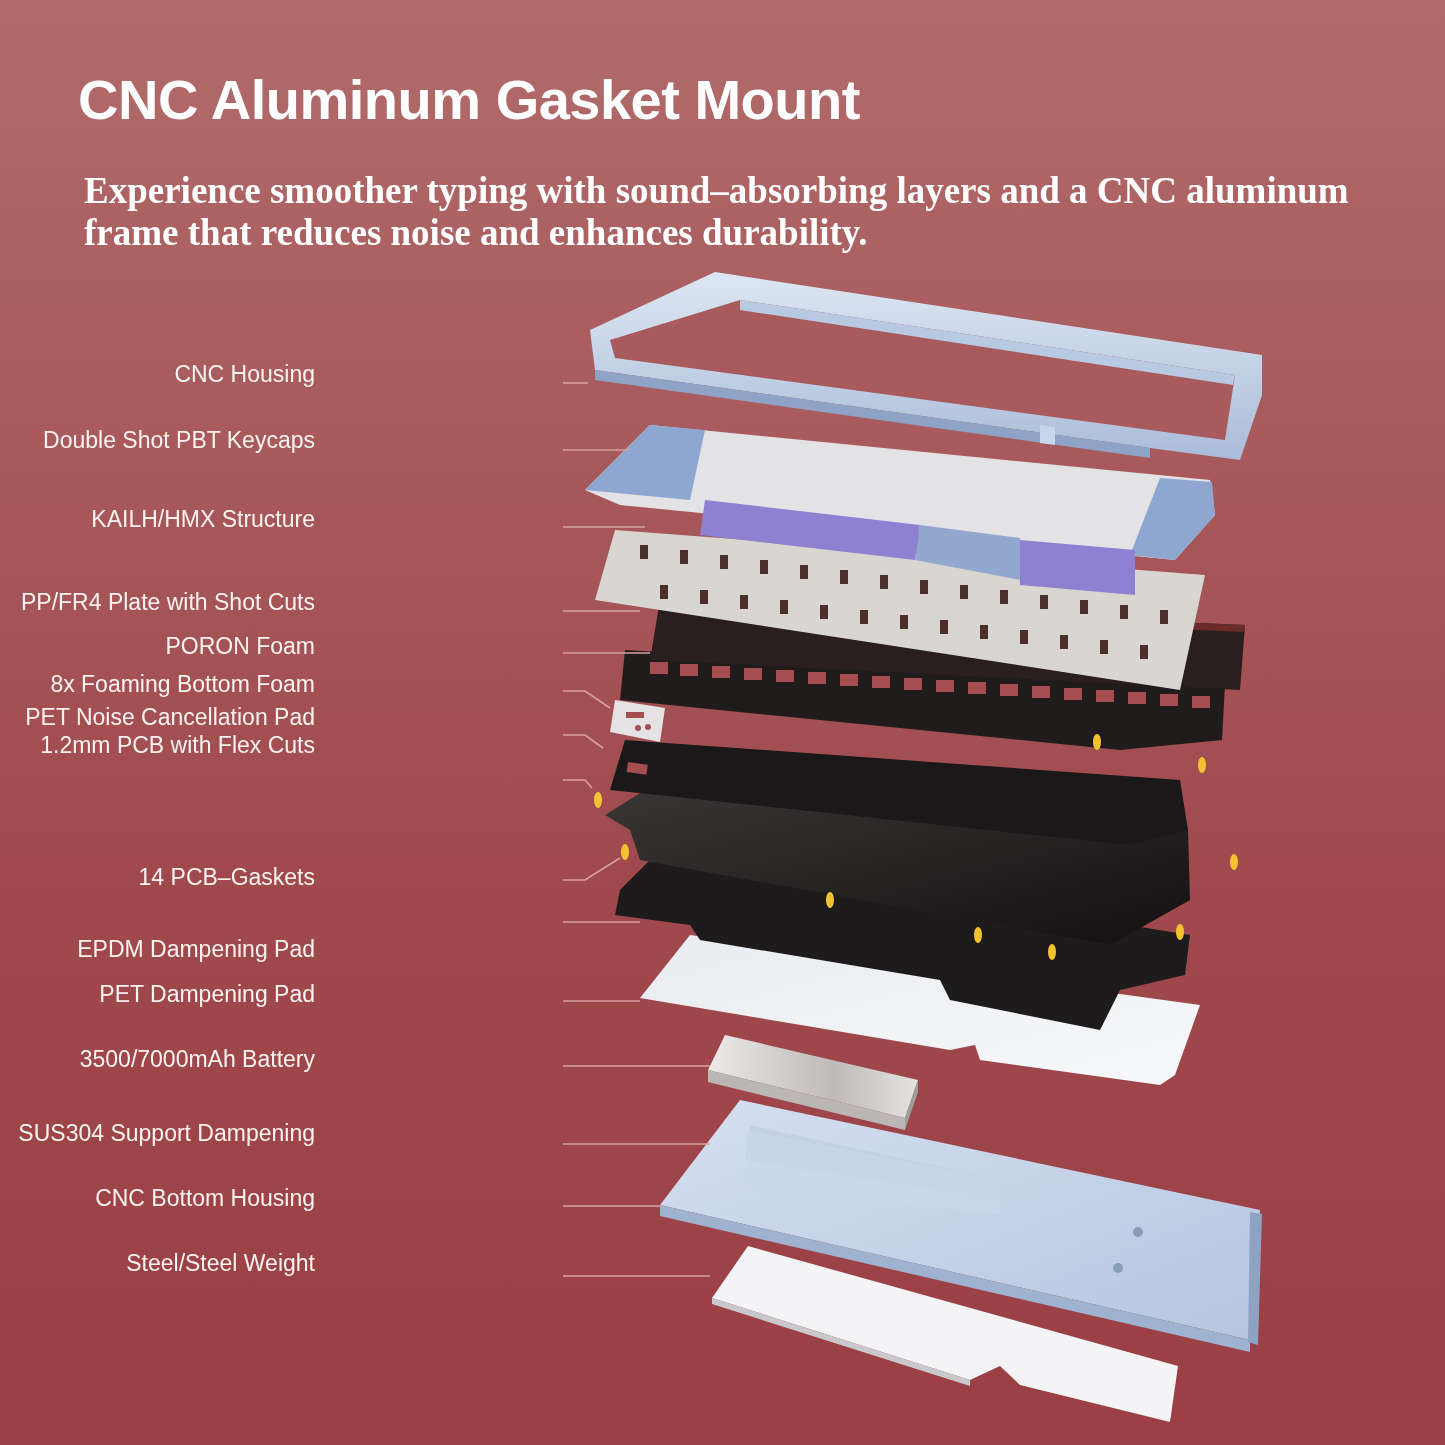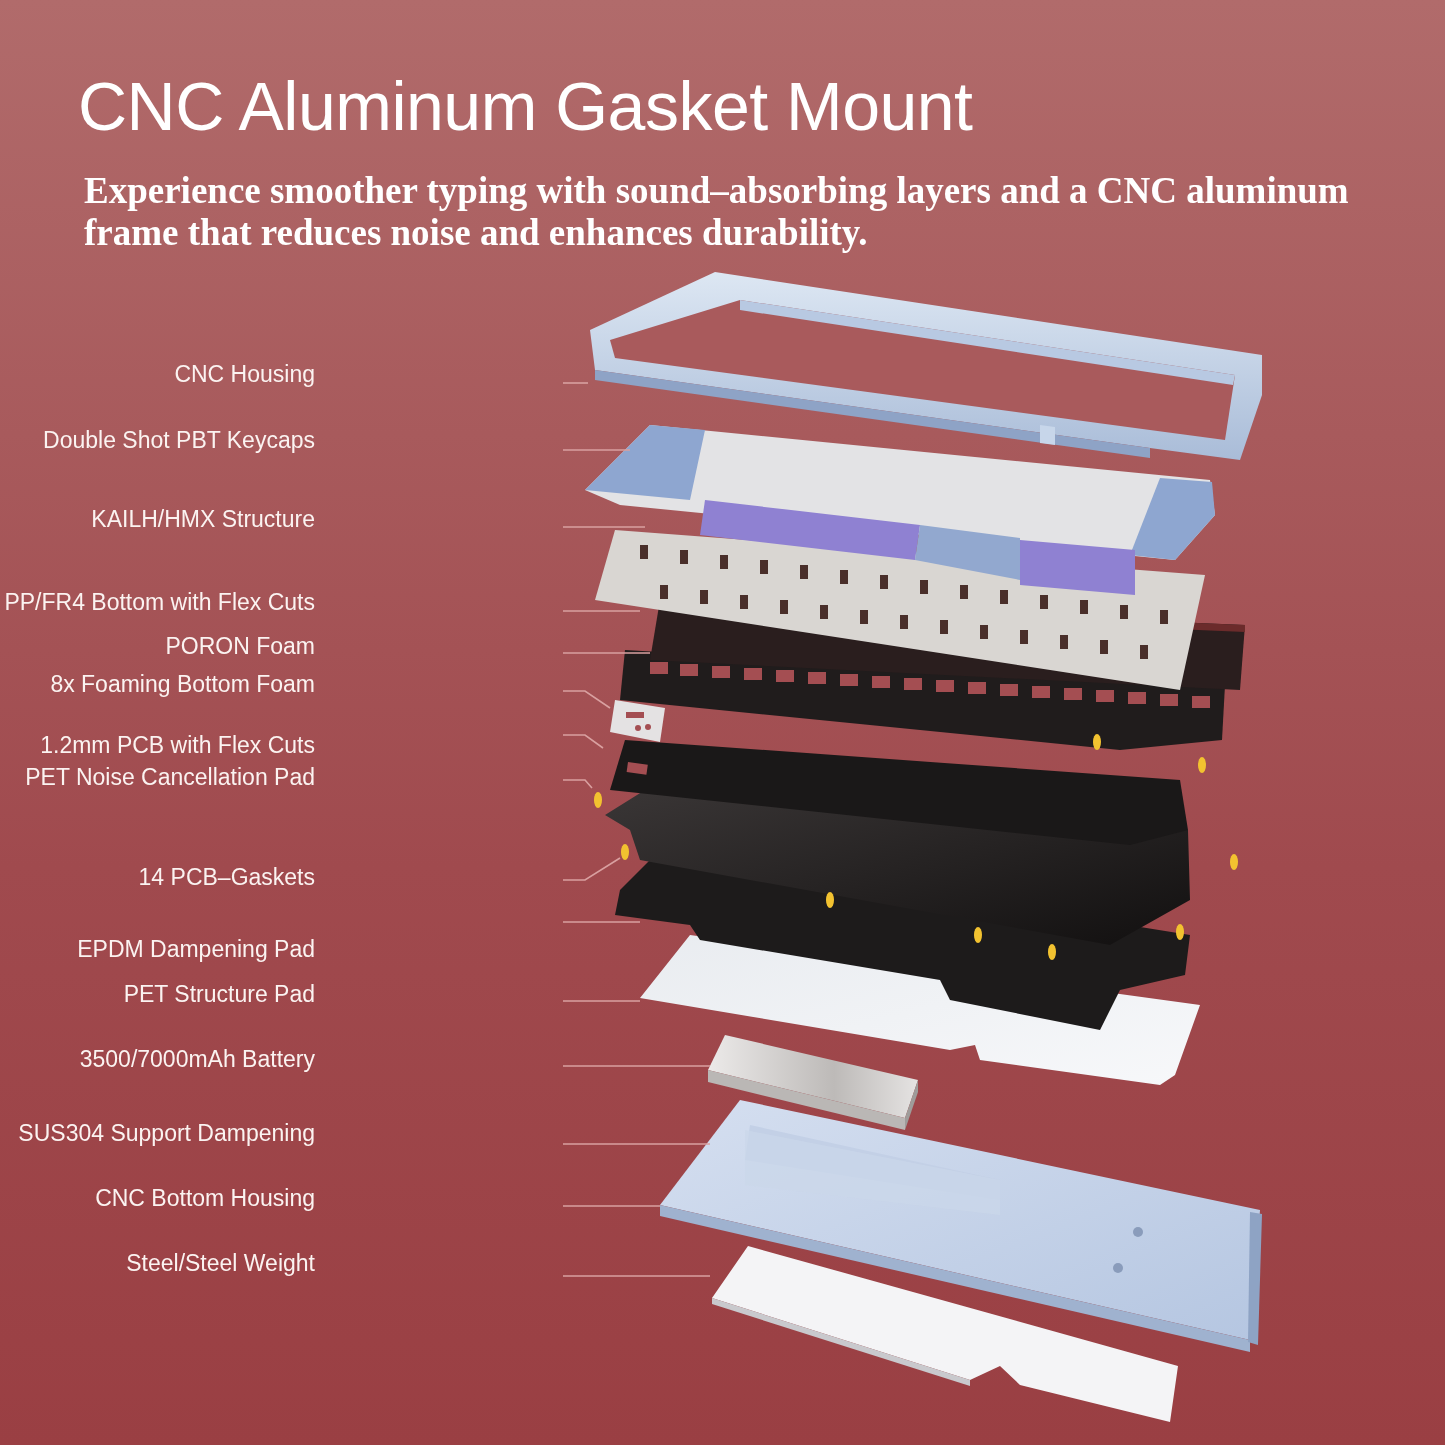--- a/index.html
+++ b/index.html
@@ -4,21 +4,21 @@
 <style>
   html, body { margin:0; padding:0; }
   body {
     width:1445px; height:1445px; overflow:hidden; position:relative;
     background: linear-gradient(180deg, #b16b6b 0%, #a85a5c 30%, #a04a4e 60%, #9a3f43 100%);
     font-family: "Liberation Sans", "DejaVu Sans", sans-serif;
     color:#fff;
   }
   .title {
     position:absolute; left:78px; top:72px;
-    font-size:68px; font-weight:400; letter-spacing:-0.5px; line-height:1;
+    font-size:56px; font-weight:700; letter-spacing:-0.5px; line-height:1;
     white-space:nowrap;
     text-align:right;
   }
   .subtitle {
     position:absolute; left:84px; top:170px; width:1300px;
     font-size:37px; font-weight:700; line-height:42px;font-family:Liberation Serif, serif;
   }
   .labels { position:absolute; left:0; top:0; width:1208px; height:1445px; }
   .label {
     position:absolute; right:893px; font-size:23px; font-weight:400;
@@ -212,25 +212,25 @@
     <line x1="563" y1="1144" x2="710" y2="1144"></line>
     <line x1="563" y1="1206" x2="660" y2="1206"></line>
     <line x1="563" y1="1276" x2="710" y2="1276"></line>
   </g>
 </svg>
 
 <div class="labels">
   <div class="label" style="top:361px">CNC Housing</div>
   <div class="label" style="top:427px">Double Shot PBT Keycaps</div>
   <div class="label" style="top:506px">KAILH/HMX Structure</div>
-  <div class="label" style="top:589px">PP/FR4 Bottom with Flex Cuts</div>
+  <div class="label" style="top:589px">PP/FR4 Plate with Shot Cuts</div>
   <div class="label" style="top:633px">PORON Foam</div>
   <div class="label" style="top:671px">8x Foaming Bottom Foam</div>
-  <div class="label" style="top:764px">PET Noise Cancellation Pad</div>
+  <div class="label" style="top:704px">PET Noise Cancellation Pad</div>
   <div class="label" style="top:732px">1.2mm PCB with Flex Cuts</div>
   <div class="label" style="top:864px">14 PCB–Gaskets</div>
   <div class="label" style="top:936px">EPDM Dampening Pad</div>
-  <div class="label" style="top:981px">PET Structure Pad</div>
+  <div class="label" style="top:981px">PET Dampening Pad</div>
   <div class="label" style="top:1046px">3500/7000mAh Battery</div>
   <div class="label" style="top:1120px">SUS304 Support Dampening</div>
   <div class="label" style="top:1185px">CNC Bottom Housing</div>
   <div class="label" style="top:1250px">Steel/Steel Weight</div>
 </div>
 
 </body></html>

